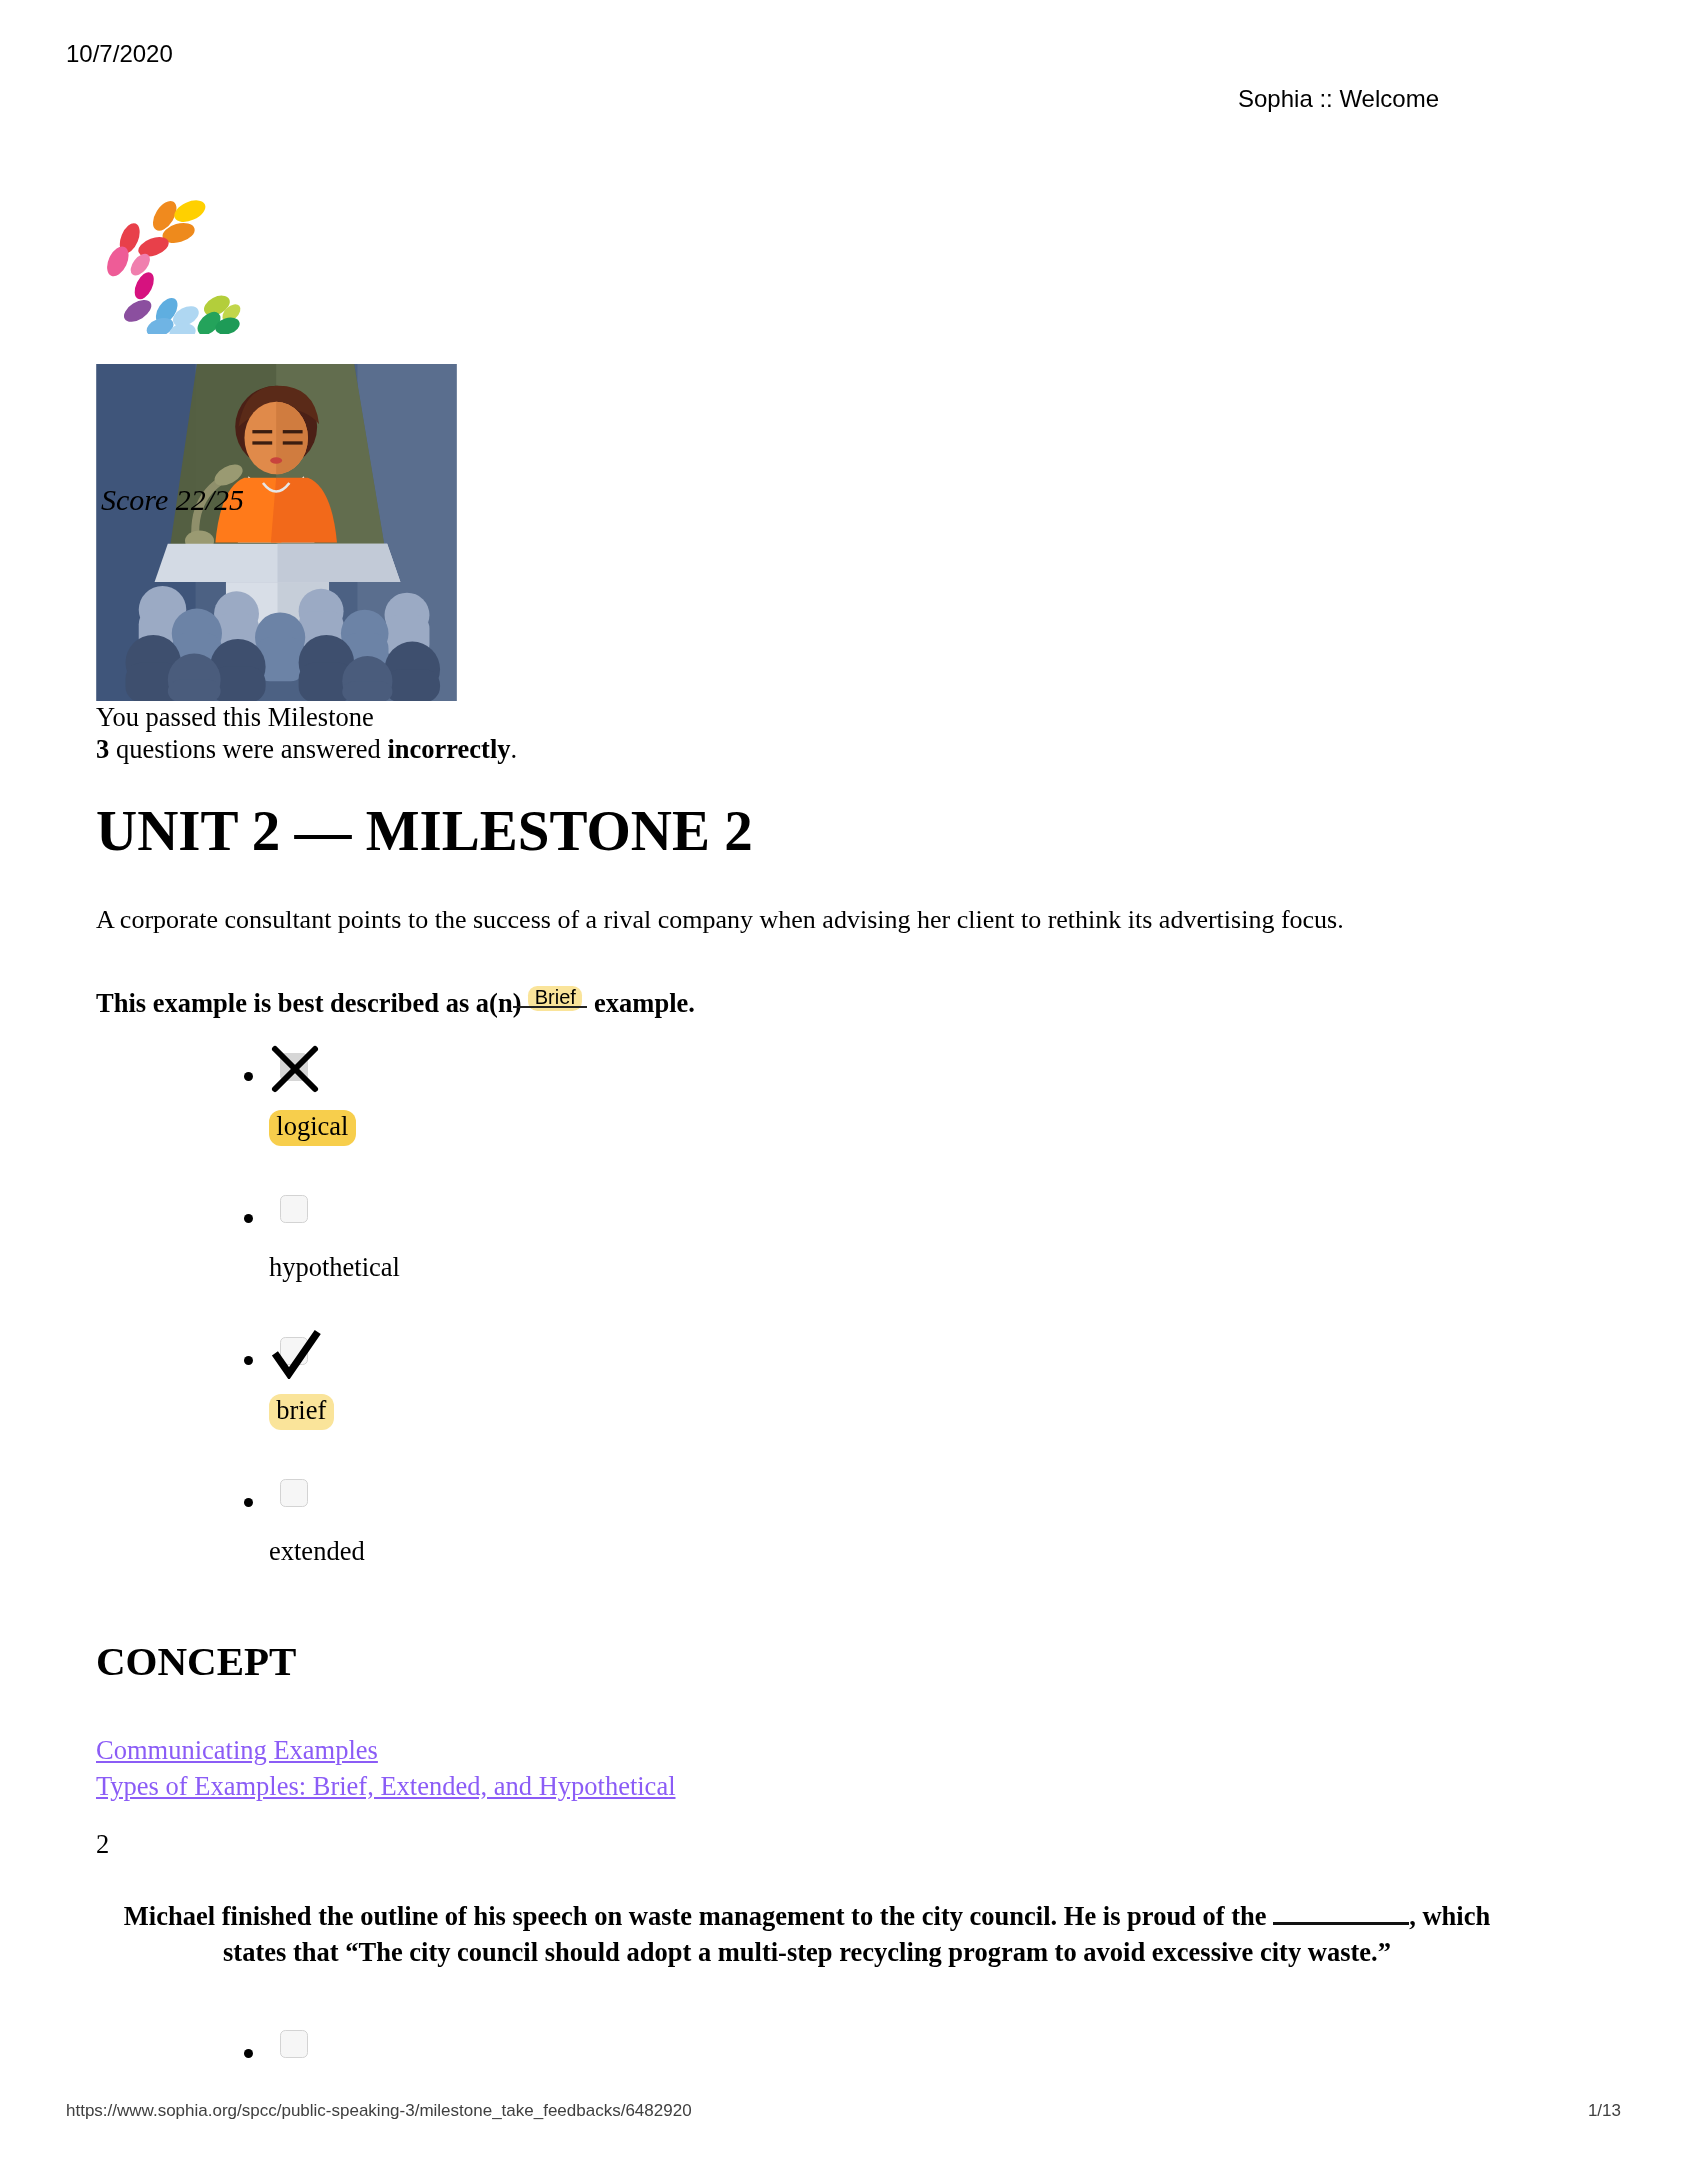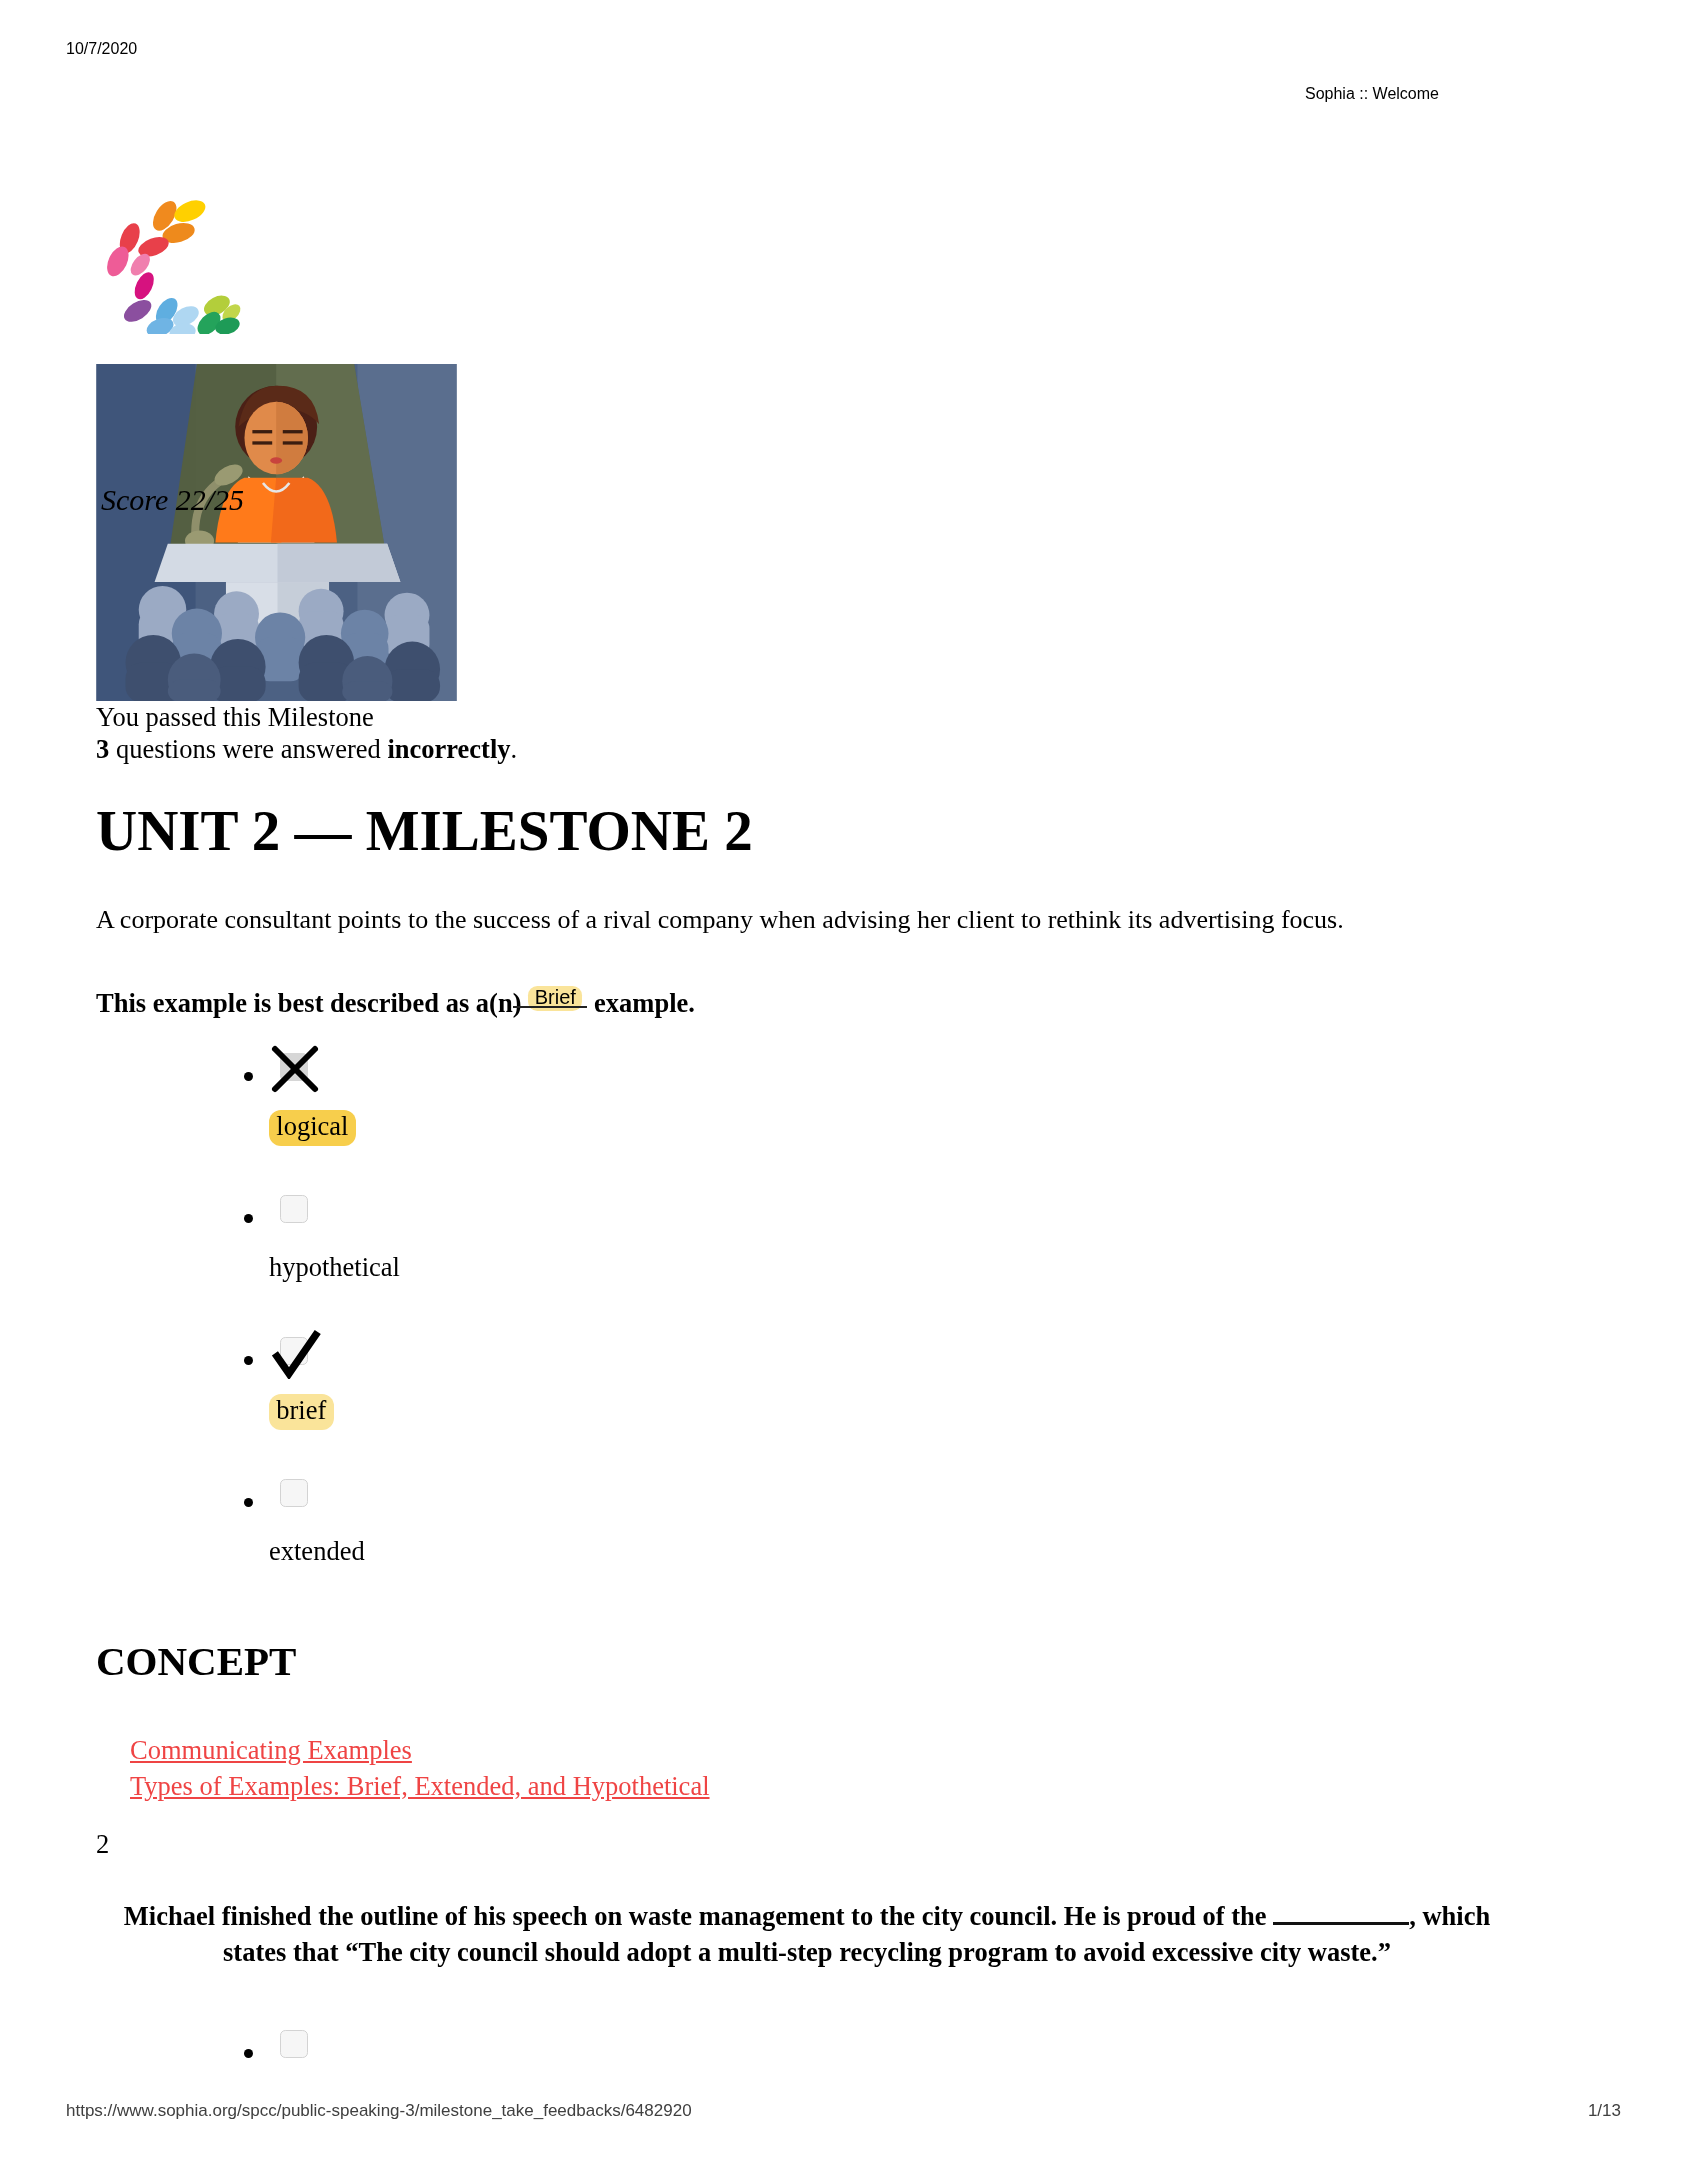--- a/index.html
+++ b/index.html
@@ -17,21 +17,21 @@
   }
 
   
   .print-header {
     position: absolute;
     top: 40px;
     left: 0;
     width: 1687px;
     height: 26.5px;
     font-family: "Liberation Sans", sans-serif;
-    font-size: 16px;
+    font-size: 24px;
     color: #000;
   }
   .print-header .ph-date {
     position: absolute;
     left: 66px;
     top: 0;
     white-space: nowrap;
   }
   .print-header .ph-title {
     position: absolute;
@@ -239,25 +239,24 @@
     line-height: 1;
     white-space: nowrap;
   }
   .concept-links {
     position: absolute;
     left: 0px;
     font-size: 26.5px;
     line-height: 1.35;
   }
   .concept-links a {
-    color: #ef4444;
+    color: #8b5cf6;
     text-decoration: underline;
     display: block;
     white-space: nowrap;
-    margin-left: 34px;
   }
   .q-number {
     position: absolute;
     left: 0px;
     font-size: 26.5px;
     line-height: 1.2;
   }
 </style>
 </head>
 <body>

